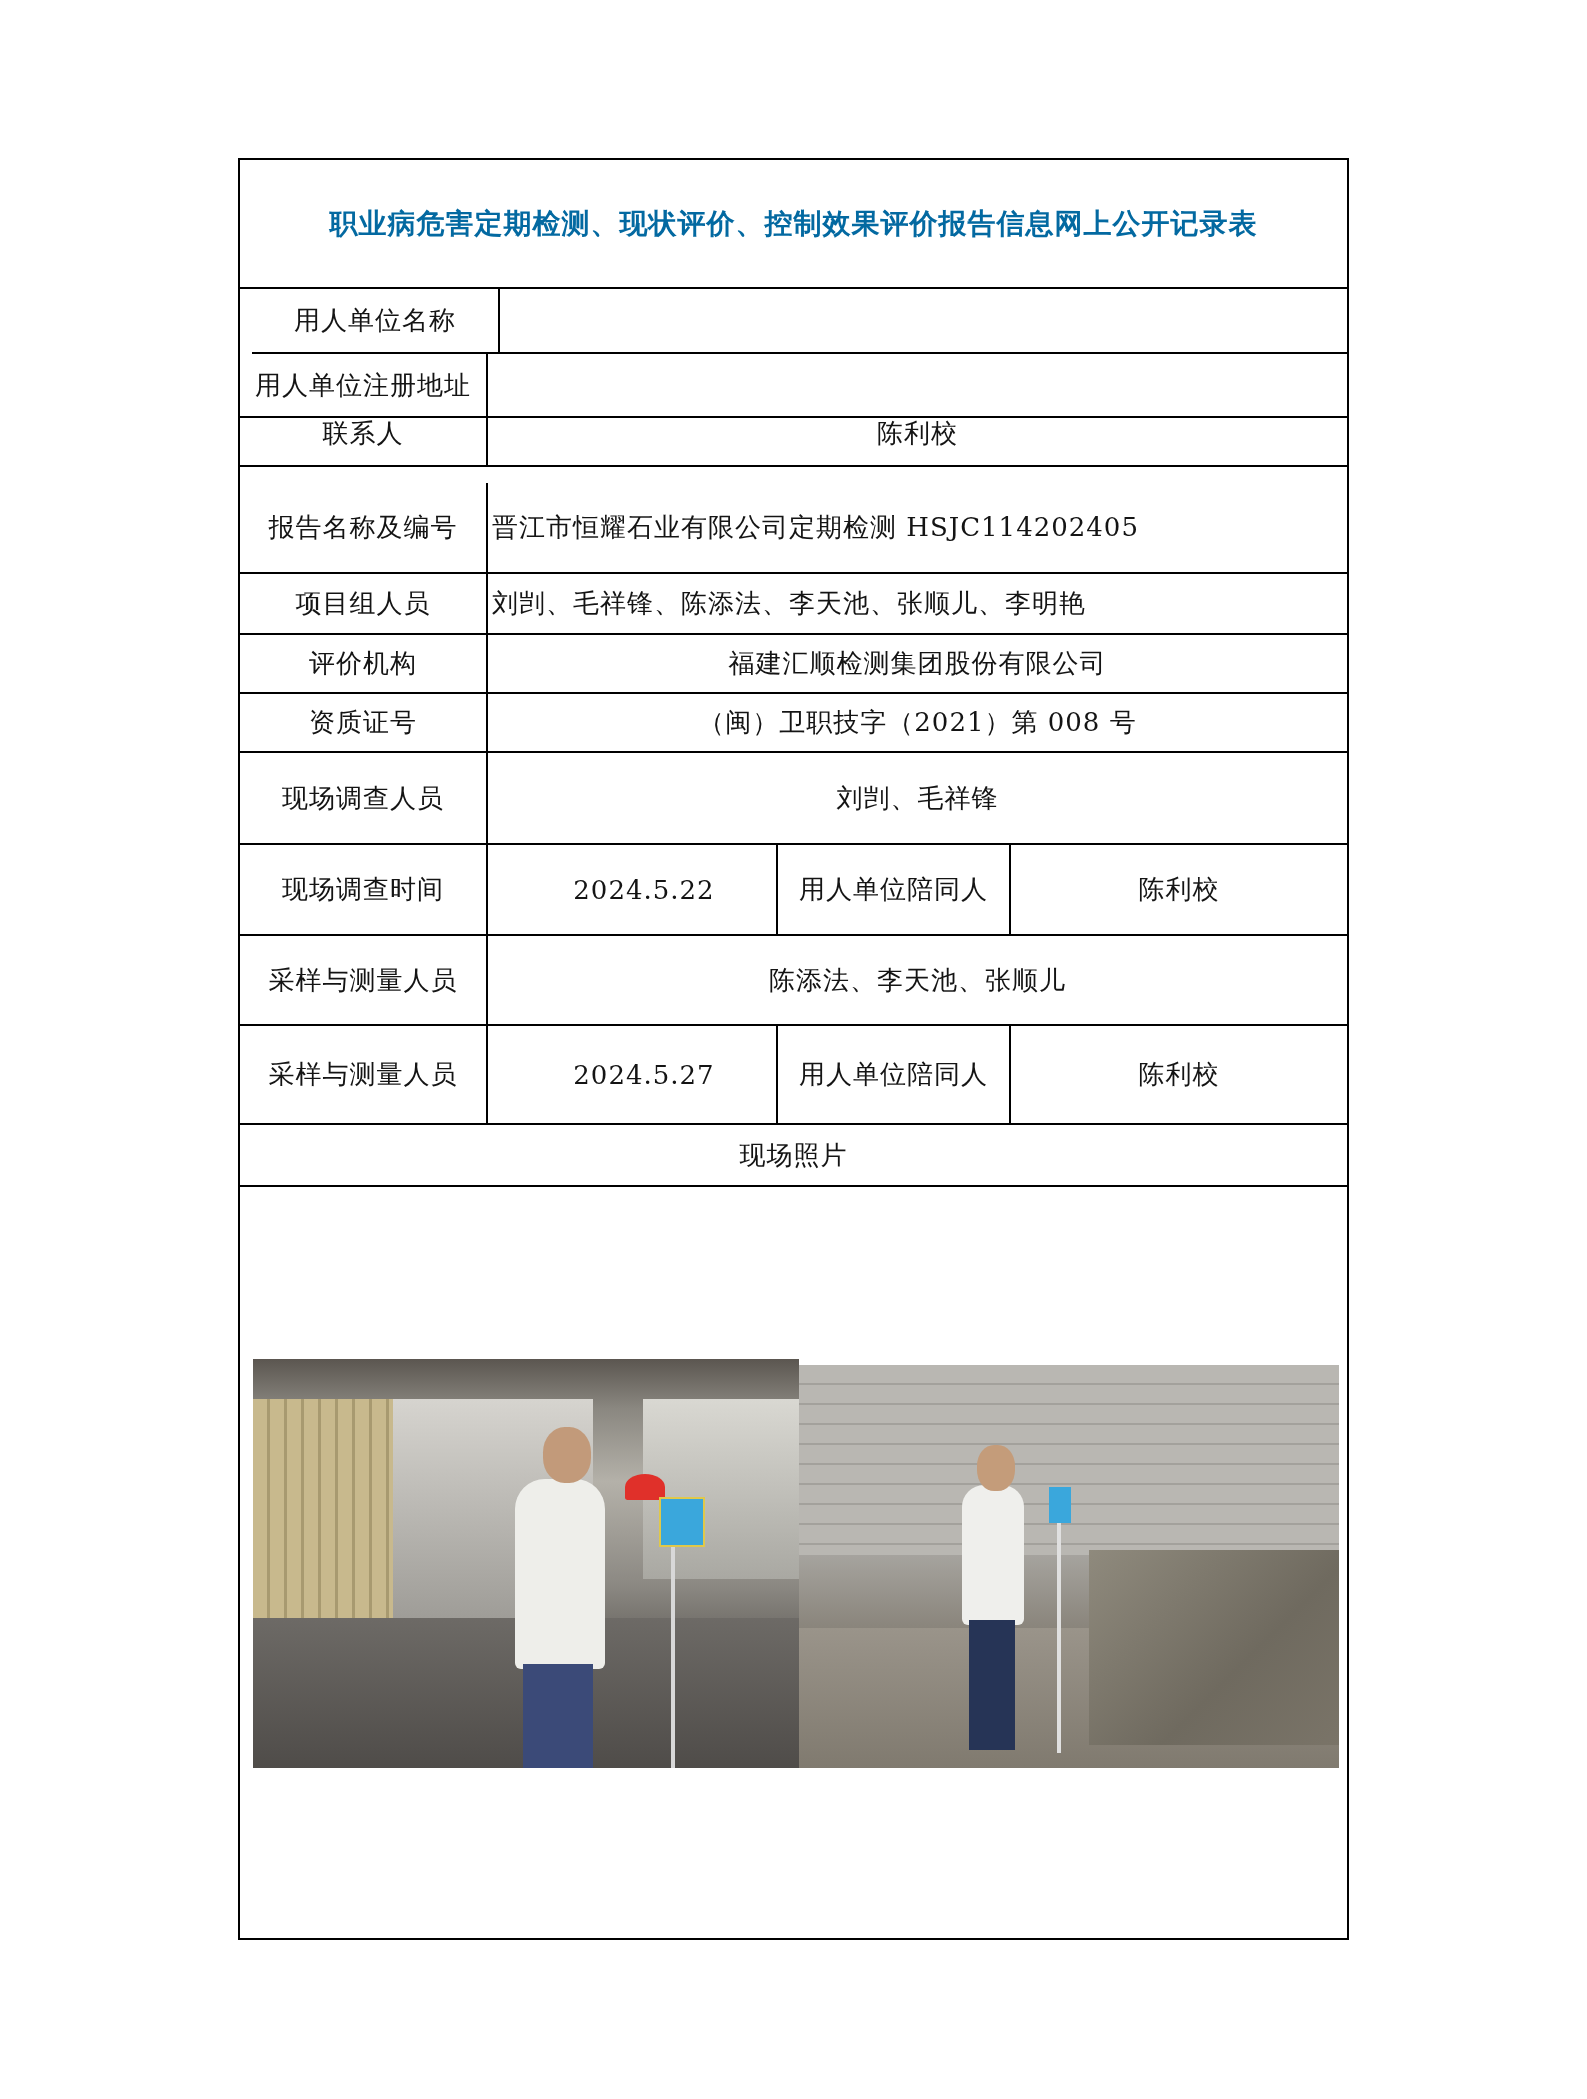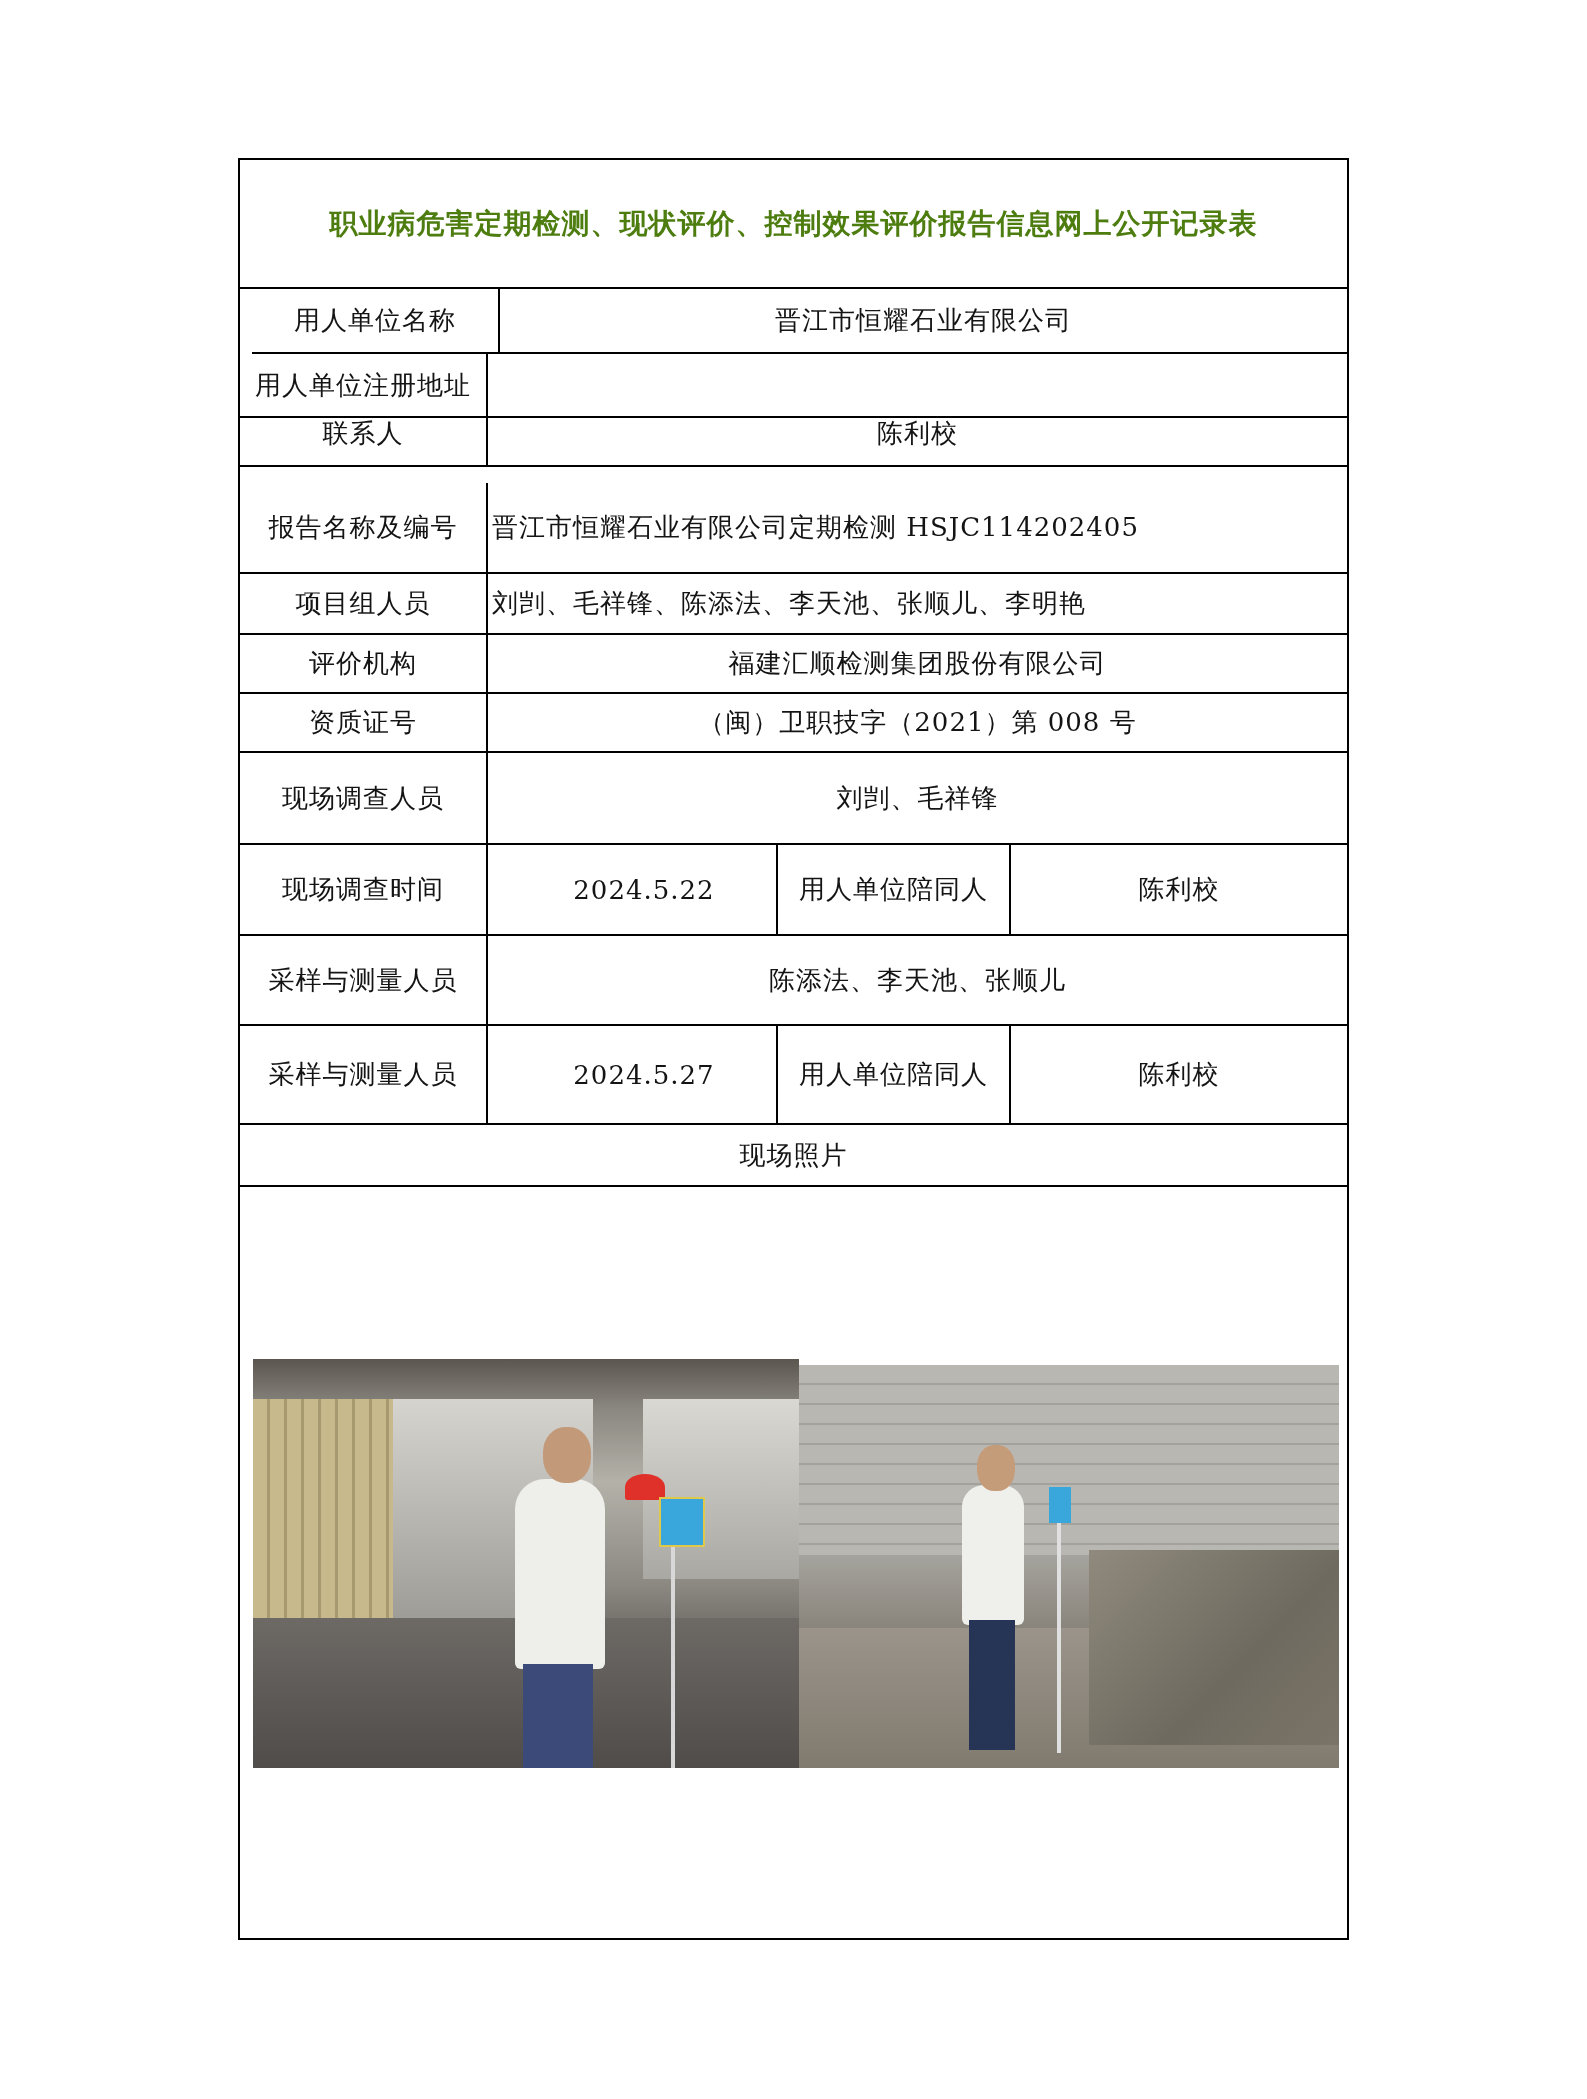--- a/index.html
+++ b/index.html
@@ -7,21 +7,21 @@
          font-family: "DejaVu Serif", "Liberation Serif", serif; color: #141414; }
   .page { position: absolute; left: 0; top: 0; width: 1587px; height: 2099px; background: #fff; }
   .tbl { position: absolute; left: 238px; top: 158px; width: 1111px; height: 1782px;
          border: 2px solid #000; box-sizing: border-box; }
   .row { position: absolute; left: 0; right: 0; border-bottom: 2px solid #000; box-sizing: border-box; }
   .cell { position: absolute; top: 0; bottom: 0; display: flex; align-items: center; justify-content: center;
           box-sizing: border-box; font-size: 26px; white-space: nowrap; letter-spacing: 1px; }
   .cell.left { justify-content: flex-start; padding-left: 4px; }
   .vline { border-right: 2px solid #000; }
   .title { font-family: "DejaVu Sans", "Liberation Sans", sans-serif; font-weight: bold; font-size: 28px;
-           letter-spacing: 1px; color: #4d7c0f; }
+           letter-spacing: 1px; color: #0369a1; }
   .lbl { left: 0; width: 248px; }
   .val { left: 248px; right: 0; }
   .c2 { left: 248px; width: 290px; padding-left: 24px; }
   .c3 { left: 538px; width: 233px; }
   .c4 { left: 771px; right: 0; }
   .photo { position: absolute; overflow: hidden; }
   
   .p1 { left: 13px; top: 1199px; width: 546px; height: 409px;
         background:
           linear-gradient(180deg, #5b5650 0%, #8a8780 12%, #b4b1a9 30%, #8c8983 55%, #5c5954 75%, #4a4744 100%); }
@@ -59,21 +59,20 @@
 
 <div class="page">
   <div class="tbl">
 
     <div class="row" style="top:0;height:129px;">
       <div class="cell title" style="left:0;right:0;">职业病危害定期检测、现状评价、控制效果评价报告信息网上公开记录表</div>
     </div>
 
     <div class="row" style="top:129px;height:65px;margin-left:12px;">
       <div class="cell lbl vline">用人单位名称</div>
-      <div class="cell val">晋江市恒耀石业有限公司</div>
     </div>
 
     <div class="row" style="top:194px;height:64px;">
       <div class="cell lbl vline">用人单位注册地址</div>
     </div>
 
     <div class="row" style="top:242px;height:65px;">
       <div class="cell lbl vline">联系人</div>
       <div class="cell val">陈利校</div>
     </div>

